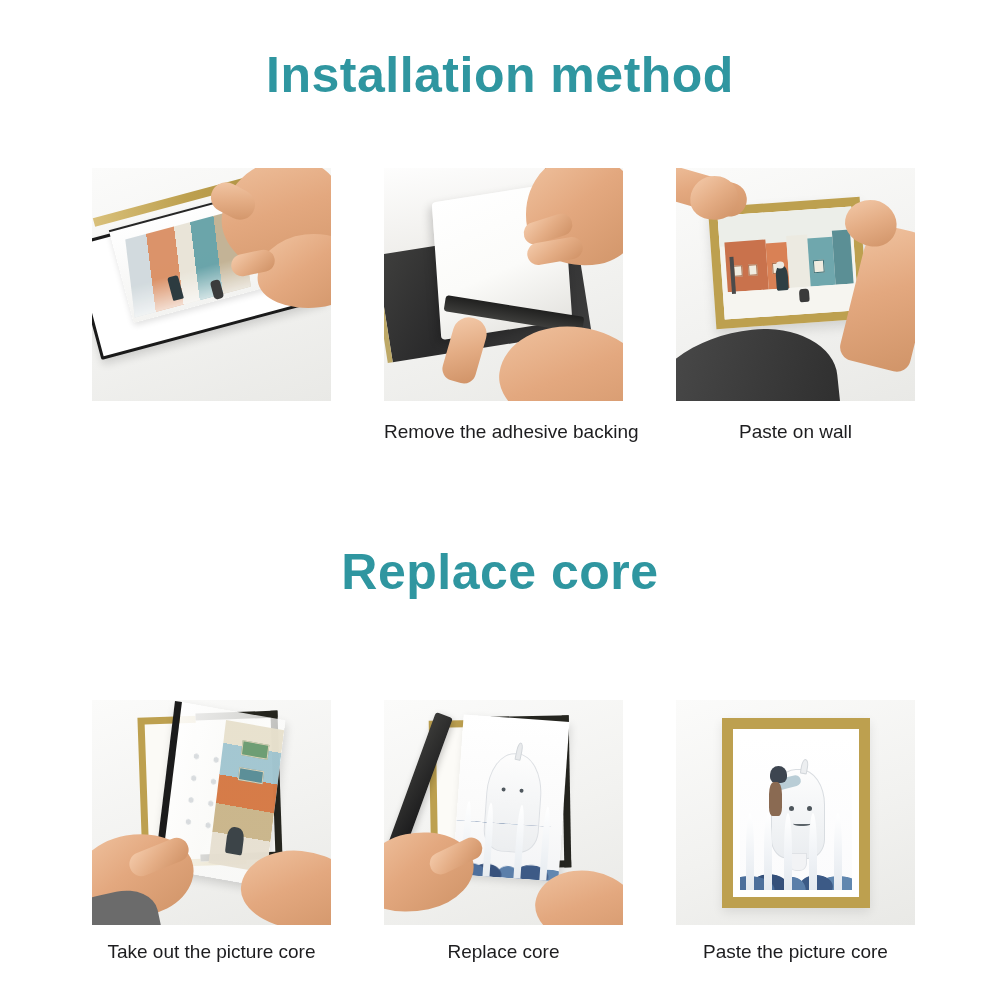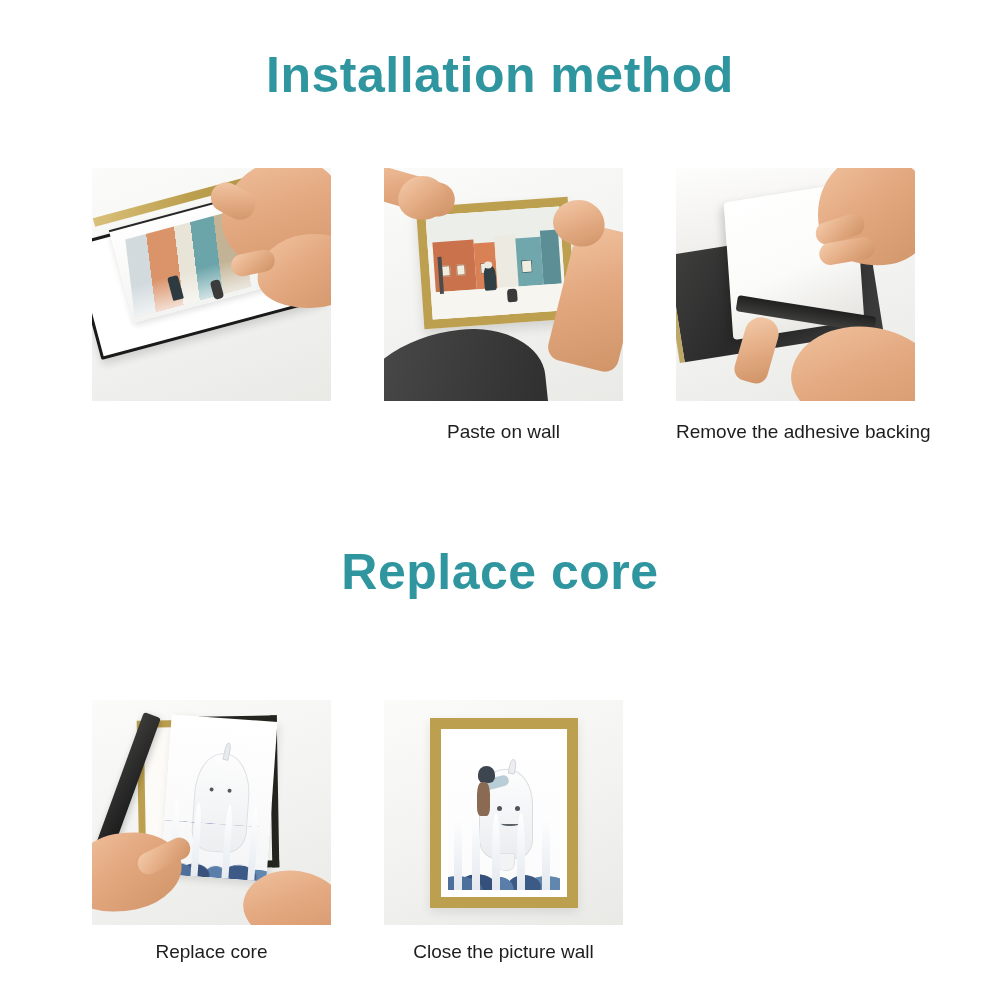--- a/index.html
+++ b/index.html
@@ -332,20 +332,36 @@
         <div class="sheet"></div>
         <div class="art-strip"></div>
         <div class="art-win"></div>
         <div class="art-fig1"></div>
         <div class="art-fig2"></div>
         <div class="hand-a skin"></div>
         <div class="finger-a skin2"></div>
         <div class="hand-b skin"></div>
         <div class="finger-b skin2"></div>
       </div>
+    </div>
+
+    <div class="cell">
+      <div class="photo" id="p2">
+        <div class="wall"></div>
+        <div class="board"></div>
+        <div class="board-white"></div>
+        <div class="peel"></div>
+        <div class="peel-edge"></div>
+        <div class="hand-top skin"></div>
+        <div class="fing f1 skin2"></div>
+        <div class="fing f2 skin2"></div>
+        <div class="hand-bot skin"></div>
+        <div class="thumb-bot skin2"></div>
+      </div>
+      <div class="caption">Remove the adhesive backing</div>
     </div>
 
     <div class="cell">
       <div class="photo" id="p3">
         <div class="wall"></div>
         <div class="frame3">
           <div class="street">
             <div class="sky"></div>
             <div class="b b1"></div>
             <div class="b b2"></div>
@@ -364,42 +380,45 @@
           </div>
         </div>
         <div class="arm-l skin"></div>
         <div class="hand-l skin2"></div>
         <div class="arm-r skin"></div>
         <div class="hand-r skin2"></div>
         <div class="shoulder"></div>
       </div>
       <div class="caption">Paste on wall</div>
     </div>
-
-    <div class="cell">
-      <div class="photo" id="p2">
-        <div class="wall"></div>
-        <div class="board"></div>
-        <div class="board-white"></div>
-        <div class="peel"></div>
-        <div class="peel-edge"></div>
-        <div class="hand-top skin"></div>
-        <div class="fing f1 skin2"></div>
-        <div class="fing f2 skin2"></div>
-        <div class="hand-bot skin"></div>
-        <div class="thumb-bot skin2"></div>
-      </div>
-      <div class="caption">Remove the adhesive backing</div>
-    </div>
   </div>
 
   <h1 class="section-title" id="title-replace">Replace core</h1>
 
   <div class="row" id="row-replace">
 
+    <div class="cell">
+      <div class="photo" id="p4">
+        <div class="wall"></div>
+        <div class="frame4"></div>
+        <div class="backblack"></div>
+        <div class="core">
+          <div class="dots"></div>
+          <div class="core-art"></div>
+          <div class="core-w1"></div>
+          <div class="core-w2"></div>
+          <div class="core-fig"></div>
+        </div>
+        <div class="hand4a skin"></div>
+        <div class="fing4 skin2"></div>
+        <div class="hand4b skin"></div>
+        <div class="sleeve4"></div>
+      </div>
+      <div class="caption">Take out the picture core</div>
+    </div>
 
     <div class="cell">
       <div class="photo" id="p5">
         <div class="wall"></div>
         <div class="frame5"></div>
         <div class="back5"></div>
         <div class="sheet5">
           <div class="yeti5"></div>
           <div class="horn5"></div>
           <div class="eye5 l"></div>
@@ -434,17 +453,17 @@
             <div class="legs6"></div>
             <div class="leaves6"></div>
             <div class="blade6" style="left:6%"></div>
             <div class="blade6" style="left:22%"></div>
             <div class="blade6" style="left:40%"></div>
             <div class="blade6" style="left:62%"></div>
             <div class="blade6" style="left:84%"></div>
           </div>
         </div>
       </div>
-      <div class="caption">Close the picture wall</div>
+      <div class="caption">Paste the picture core</div>
     </div>
   </div>
 
 </div>
 
 </body></html>

